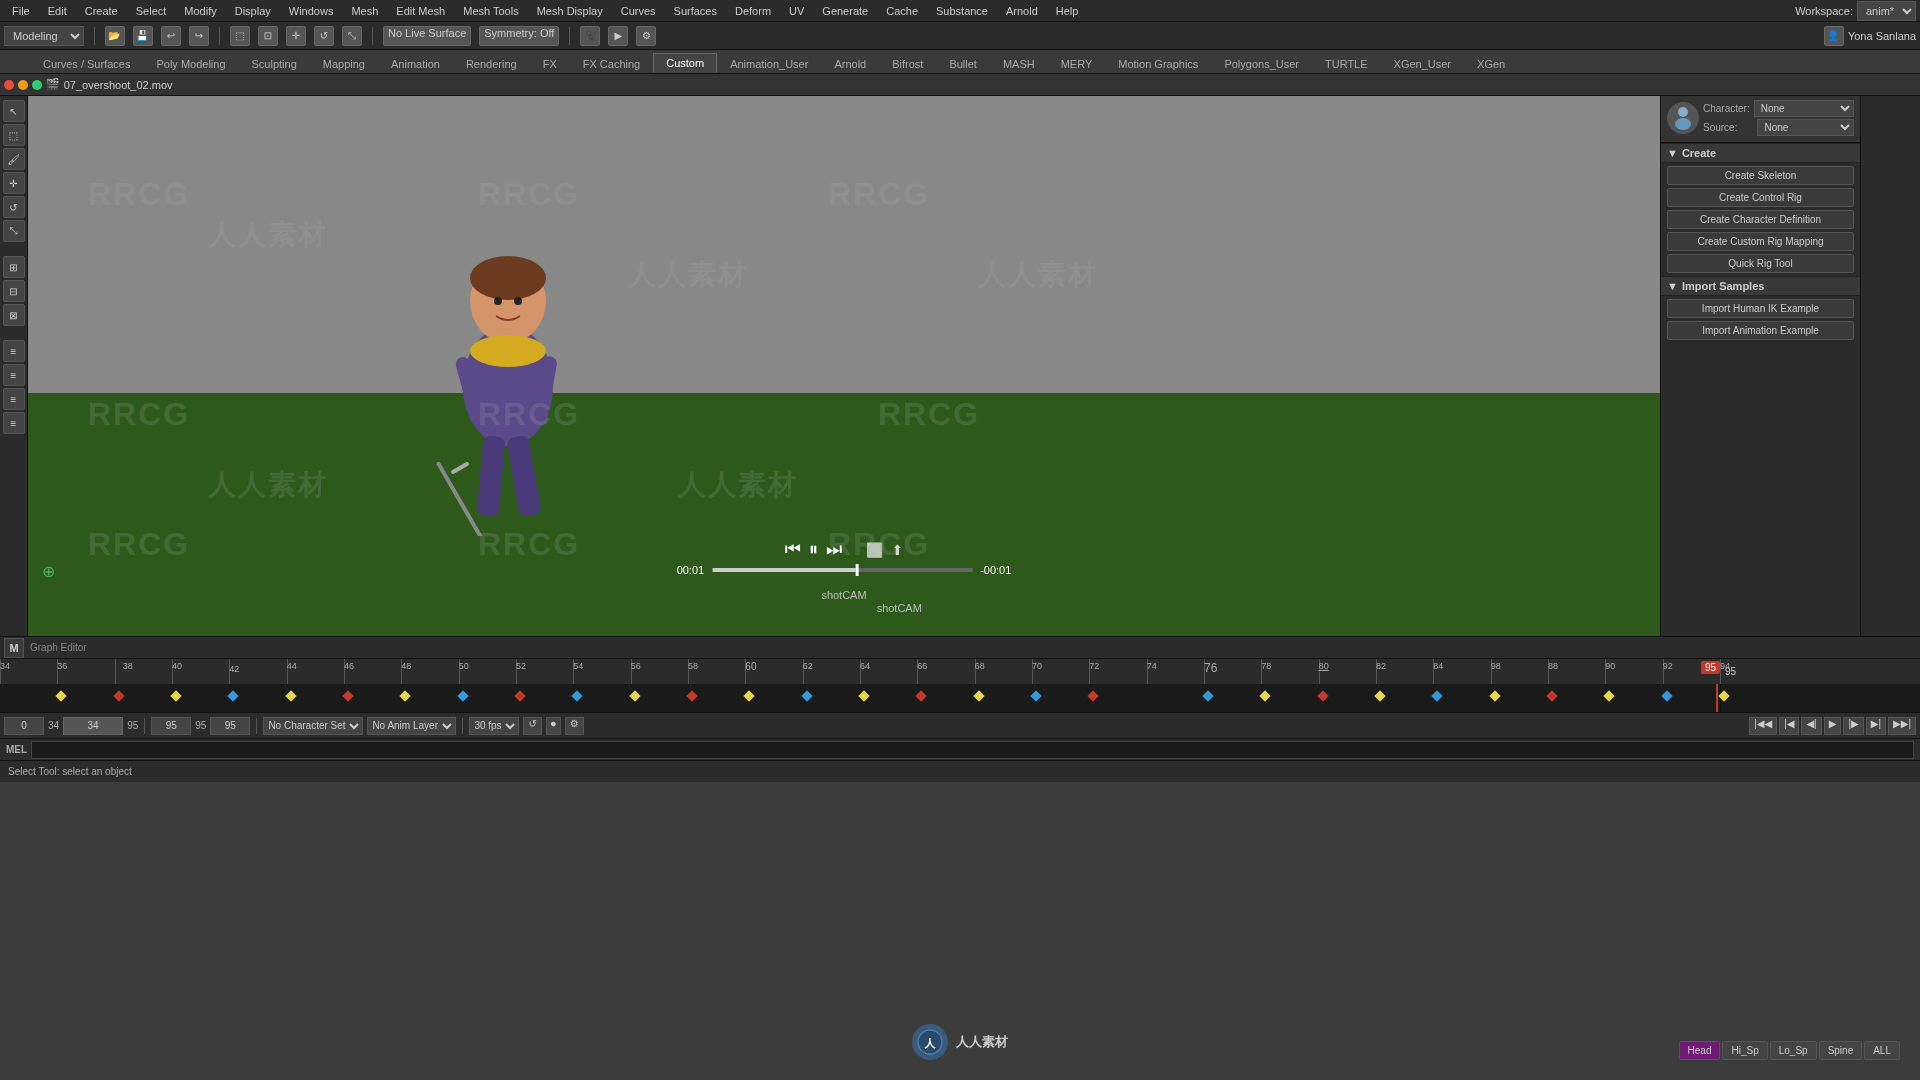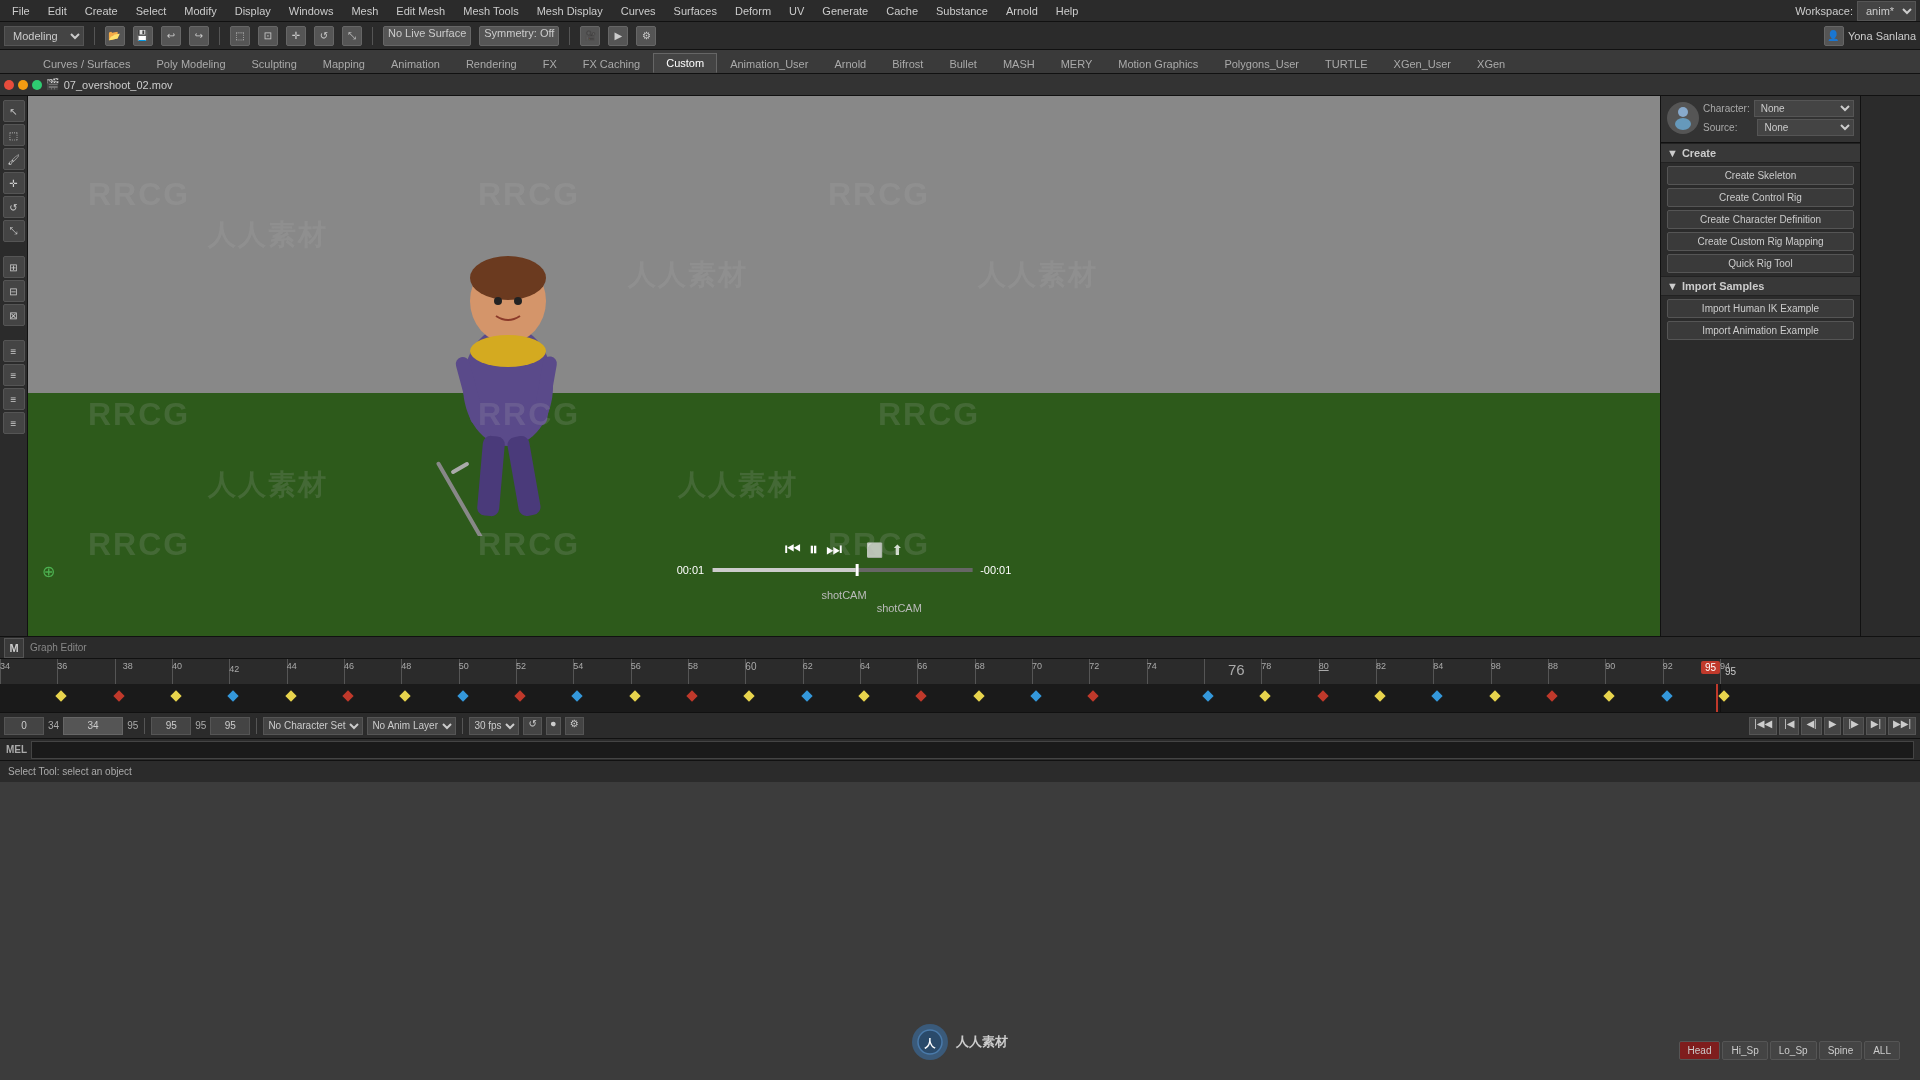--- a/index.html
+++ b/index.html
@@ -121,21 +121,21 @@
     .bc-sep { width: 1px; height: 16px; background: #555; margin: 0 2px; }
     .bc-select { background: #444; border: 1px solid #555; color: #ccc; height: 18px; font-size: 10px; }
 
     
     #status-bar {
       width: 100%; height: 22px; background: #2b2b2b; display: flex; align-items: center;
       padding: 0 8px; gap: 8px; border-top: 1px solid #111;
     }
     .status-text { color: #aaa; font-size: 10px; }
     .sel-btn { padding: 3px 8px; background: #444; border: 1px solid #555; color: #ccc; font-size: 10px; cursor: pointer; border-radius: 2px; }
-    .sel-btn.active { background: #7f1d1d; }
+    .sel-btn.active { background: #701a75; }
 
     
     #watermarks {
       position: absolute; top: 0; left: 0; width: 100%; height: 100%;
       pointer-events: none; overflow: hidden; z-index: 2;
     }
 
     
     #mel-bar {
       width: 100%; height: 22px; background: #2b2b2b; display: flex; align-items: center;
@@ -430,21 +430,21 @@
       <div class="ruler-label" style="left: 53.3333%; position: absolute; top: 2px; font-size: 9px; color: rgb(170, 170, 170);">66</div>
       <div class="ruler-tick" style="left: 56.6667%; background: rgb(85, 85, 85); position: absolute; top: 0px; bottom: 0px; width: 1px;"></div>
       <div class="ruler-label" style="left: 56.6667%; position: absolute; top: 2px; font-size: 9px; color: rgb(170, 170, 170);">68</div>
       <div class="ruler-tick" style="left: 60%; background: rgb(85, 85, 85); position: absolute; top: 0px; bottom: 0px; width: 1px;"></div>
       <div class="ruler-label" style="left: 60%; position: absolute; top: 2px; font-size: 9px; color: rgb(170, 170, 170);">70</div>
       <div class="ruler-tick" style="left: 63.3333%; background: rgb(85, 85, 85); position: absolute; top: 0px; bottom: 0px; width: 1px;"></div>
       <div class="ruler-label" style="left: 63.3333%; position: absolute; top: 2px; font-size: 9px; color: rgb(170, 170, 170);">72</div>
       <div class="ruler-tick" style="left: 66.6667%; background: rgb(85, 85, 85); position: absolute; top: 0px; bottom: 0px; width: 1px;"></div>
       <div class="ruler-label" style="left: 66.6667%; position: absolute; top: 2px; font-size: 9px; color: rgb(170, 170, 170);">74</div>
       <div class="ruler-tick" style="left: 70%; background: rgb(85, 85, 85); position: absolute; top: 0px; bottom: 0px; width: 1px;"></div>
-      <div class="ruler-label" style="left: 70%; position: absolute; top: 2px; font-size: 15px; color: rgb(170, 170, 170); padding-left: 24px;">76</div>
+      <div class="ruler-label" style="left: 70%; position: absolute; top: 2px; font-size: 12px; color: rgb(170, 170, 170);">76</div>
       <div class="ruler-tick" style="left: 73.3333%; background: rgb(85, 85, 85); position: absolute; top: 0px; bottom: 0px; width: 1px;"></div>
       <div class="ruler-label" style="left: 73.3333%; position: absolute; top: 2px; font-size: 9px; color: rgb(170, 170, 170);">78</div>
       <div class="ruler-tick" style="left: 76.6667%; background: rgb(85, 85, 85); position: absolute; top: 0px; bottom: 0px; width: 1px;"></div>
       <div class="ruler-label" style="left: 76.6667%; position: absolute; top: 2px; font-size: 9px; color: rgb(170, 170, 170); text-decoration: underline;">80</div>
       <div class="ruler-tick" style="left: 80%; background: rgb(85, 85, 85); position: absolute; top: 0px; bottom: 0px; width: 1px;"></div>
       <div class="ruler-label" style="left: 80%; position: absolute; top: 2px; font-size: 9px; color: rgb(170, 170, 170); text-align: center;">82</div>
       <div class="ruler-tick" style="left: 83.3333%; background: rgb(85, 85, 85); position: absolute; top: 0px; bottom: 0px; width: 1px;"></div>
       <div class="ruler-label" style="left: 83.3333%; position: absolute; top: 2px; font-size: 9px; color: rgb(170, 170, 170);">84</div>
       <div class="ruler-tick" style="left: 86.6667%; background: rgb(85, 85, 85); position: absolute; top: 0px; bottom: 0px; width: 1px;"></div>
       <div class="ruler-label" style="left: 86.6667%; position: absolute; top: 2px; font-size: 9px; color: rgb(170, 170, 170);">98</div>

